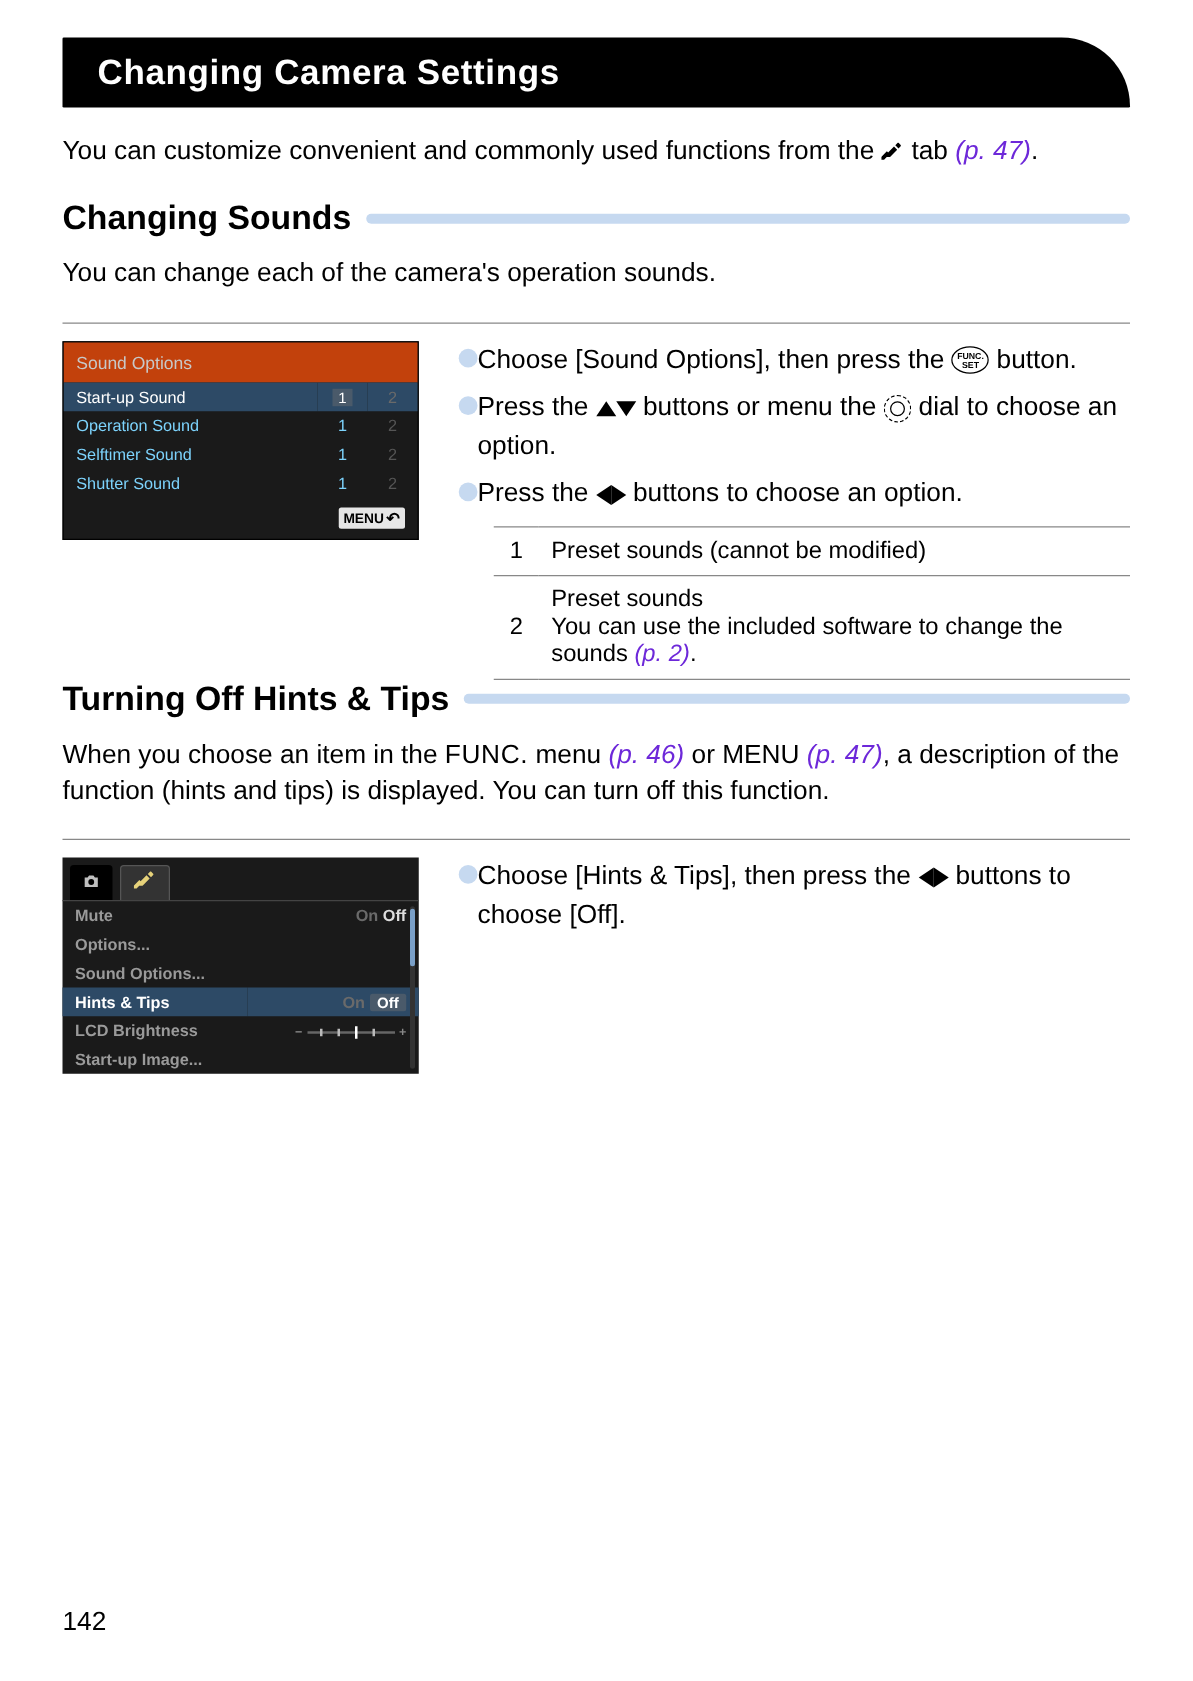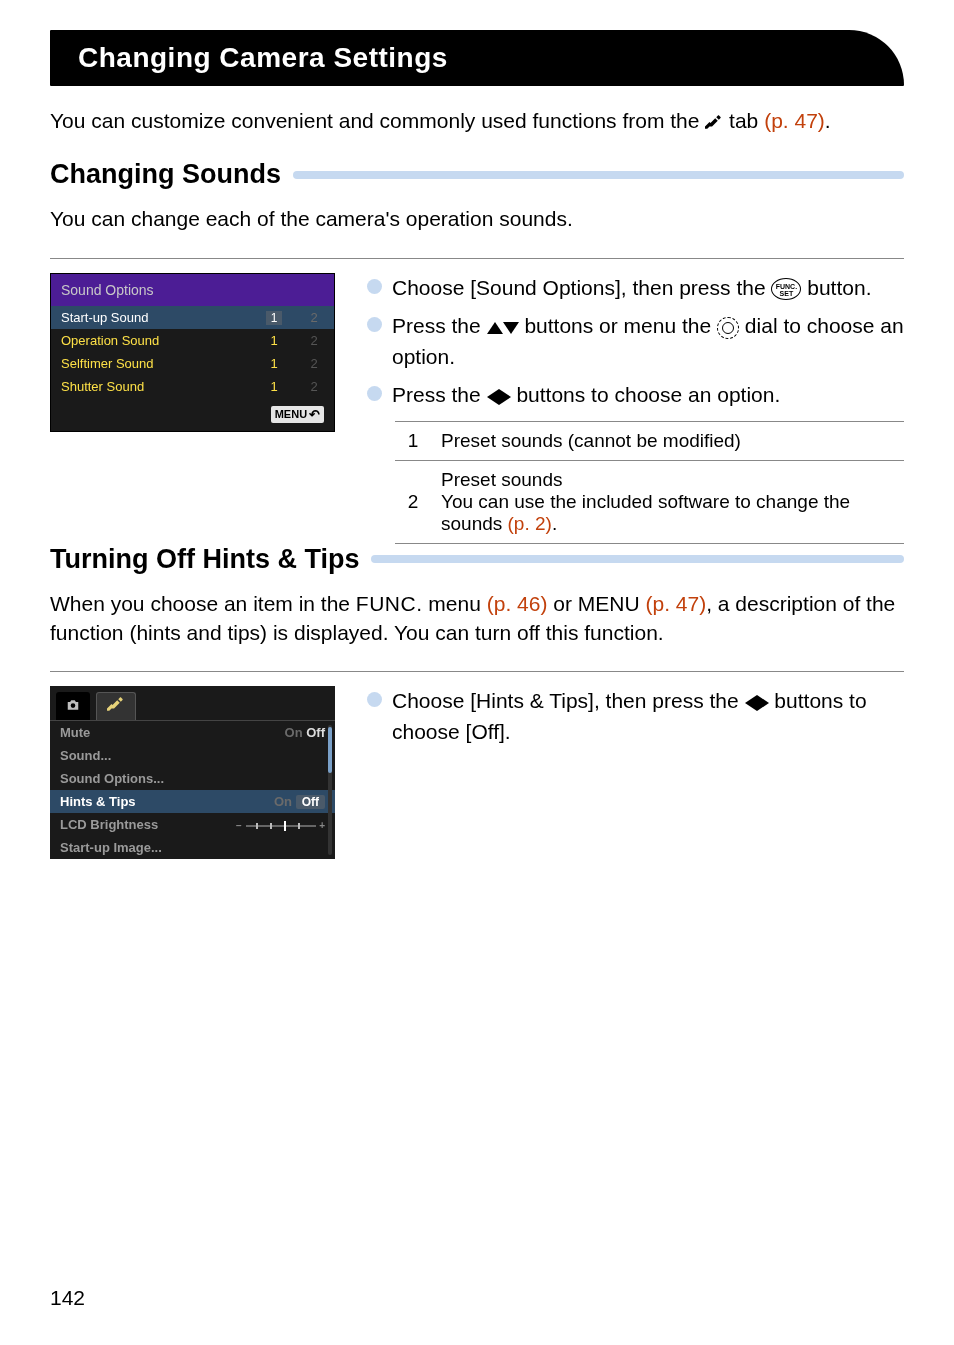--- a/index.html
+++ b/index.html
@@ -24,21 +24,21 @@
   .title-bar h1 {
     font-size: 28px;
     font-weight: 900;
     letter-spacing: 0.5px;
   }
   .body-text {
     font-size: 21px;
     line-height: 1.4;
     margin-bottom: 24px;
   }
-  .link { color: #c2410c; }
+  .link { color: #6d28d9; font-style: italic; }
   .section-heading-row {
     display: flex;
     align-items: center;
     margin-bottom: 14px;
     gap: 12px;
   }
   .section-heading {
     font-size: 27px;
     font-weight: 900;
   }
@@ -61,27 +61,27 @@
     width: 285px;
     flex-shrink: 0;
   }
   .lcd {
     background: #1a1a1a;
     color: #dcdcdc;
     border: 1px solid #000;
     font-size: 13px;
   }
   .lcd .head {
-    background: #4c1d95;
+    background: #c2410c;
     color: #c8c8c8;
     padding: 8px 10px;
     font-size: 14px;
   }
   .lcd table { width: 100%; border-collapse: collapse; }
-  .lcd td { padding: 4px 10px; color: #fde047; font-size: 13px; }
+  .lcd td { padding: 4px 10px; color: #7dd3fc; font-size: 13px; }
   .lcd tr.sel td { color: #fff; margin-top: 16px; }
   .lcd tr.sel { background: #2d4a66; }
   .lcd .optcell { text-align: center; width: 40px; }
   .lcd .optpill {
     display: inline-block;
     background: #4a5a6a;
     color: #fff;
     padding: 0 5px;
     font-size: 12px;
   }
@@ -144,21 +144,20 @@
     display:inline-block; width:70px; height:6px; position:relative; vertical-align:middle;
   }
   .bright-slider .track { position:absolute; top:2px; left:0; right:0; height:2px; background:#666;}
   .bright-slider .tick { position:absolute; top:0; width:2px; height:6px; background:#bbb;}
   .steps {
     flex: 1;
   }
   .bullet-row {
     display: flex;
     align-items: flex-start;
-    gap: 10px;
     margin-bottom: 8px;
   }
   .dot {
     width: 15px;
     height: 15px;
     border-radius: 50%;
     background: #c6d9f0;
     flex-shrink: 0;
     margin-top: 6px;
   }
@@ -385,21 +384,21 @@
           <table>
             <tbody>
                 <tr>
               <td>Mute</td>
               <td style="text-align:right">
                 <span class="dim">On</span>
                 <span style="color:#ddd">Off</span>
               </td>
             </tr>
             <tr>
-              <td colspan="2">Sound...</td>
+              <td colspan="2">Options...</td>
             </tr>
             <tr>
               <td colspan="2">Sound Options...</td>
             </tr>
             <tr class="hl">
               <td>Hints &amp; Tips</td>
               <td style="text-align:right">
                 <span class="dim">On</span>
                 <span class="valpill">Off</span>
               </td>

